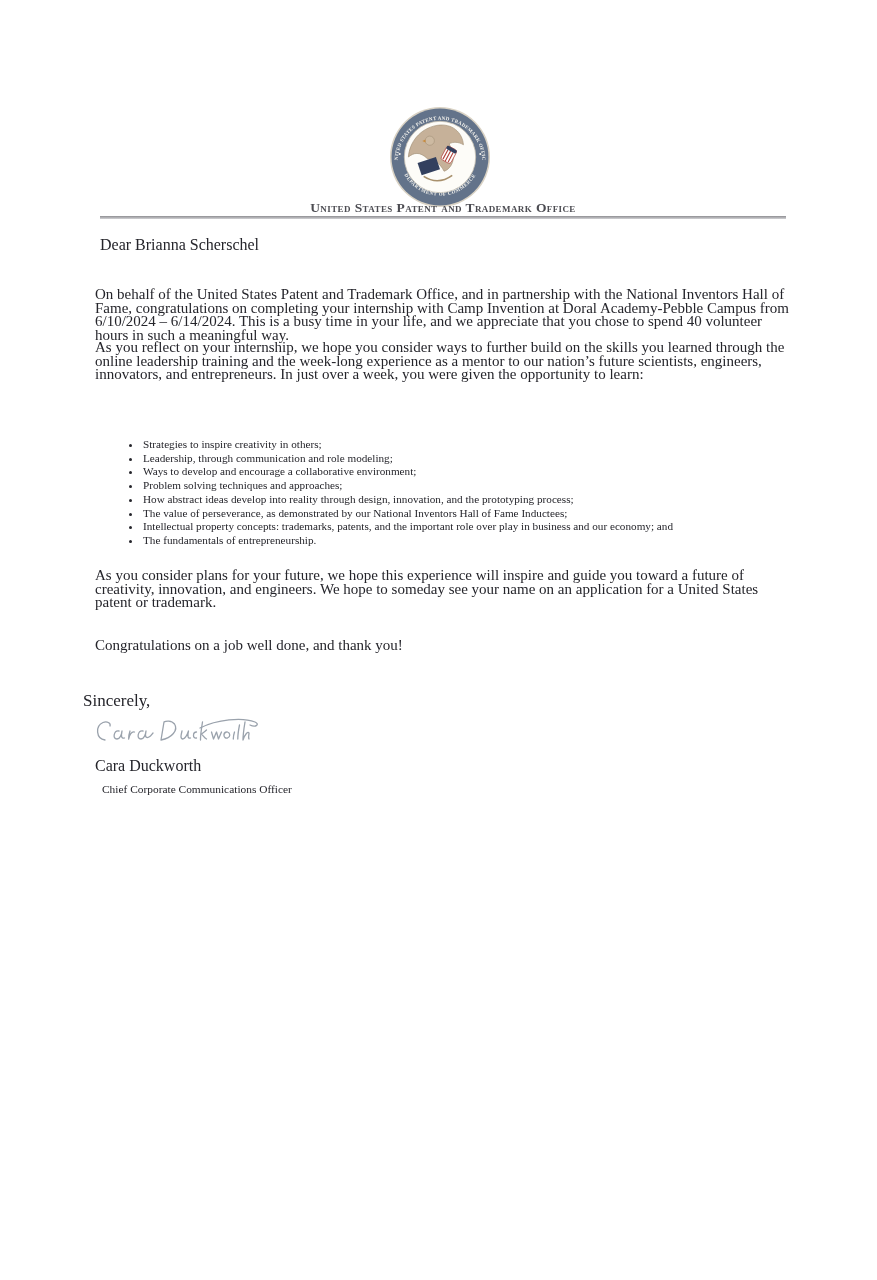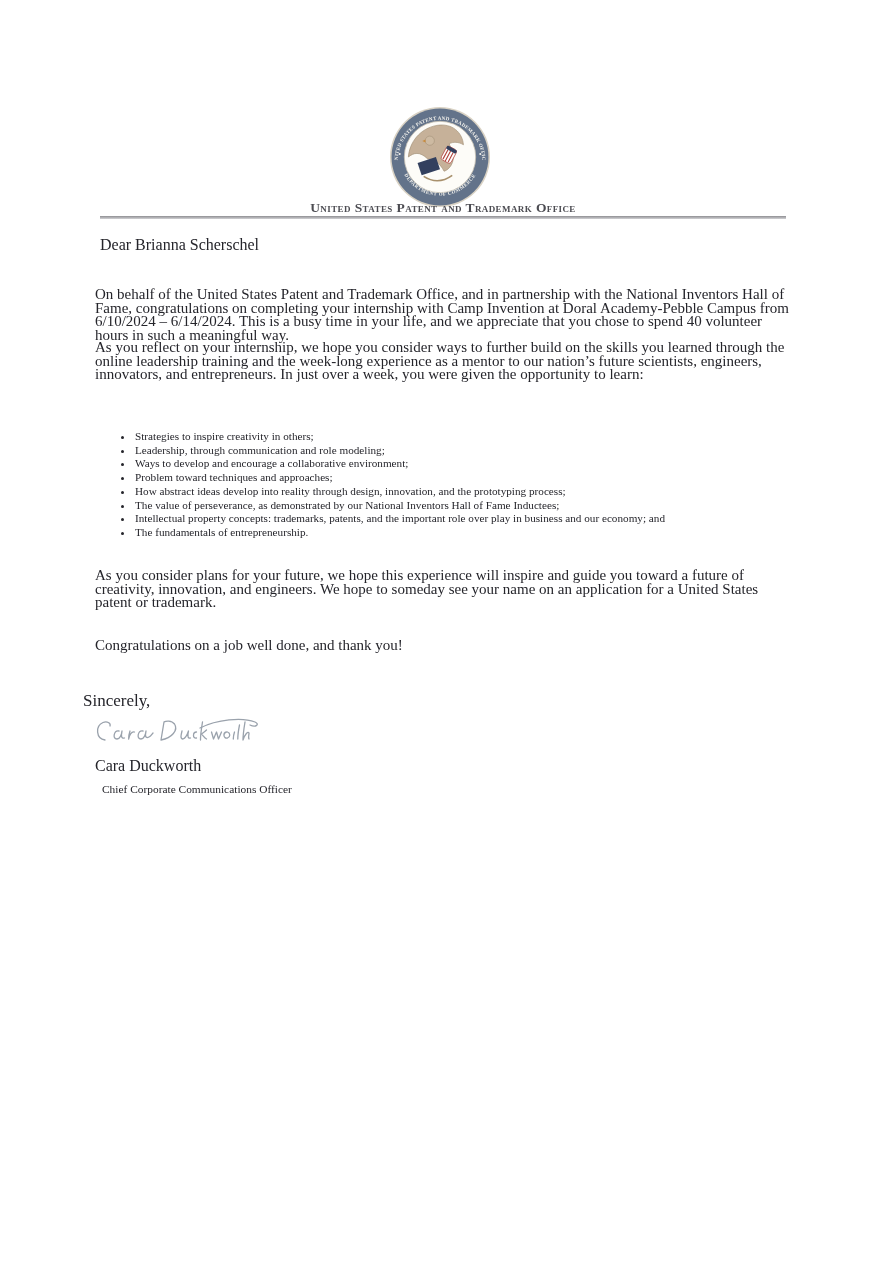--- a/index.html
+++ b/index.html
@@ -15,21 +15,21 @@
   .rule{
     position:absolute;left:100px;top:216px;width:686px;height:3px;
     background:linear-gradient(#8e8e92,#d2d2d5);
   }
   .letter p{margin:0;}
   .salutation{position:absolute;left:100px;top:236px;font-size:16px;}
   .body-block{position:absolute;left:95px;width:700px;font-size:15px;line-height:13.6px;}
   .p1{top:288px;}
   .p2{top:341px;}
   .bullets{
-    position:absolute;left:95px;top:422px;width:700px;margin:8px;
+    position:absolute;left:95px;top:422px;width:700px;margin:16px;
     font-size:11.2px;line-height:13.7px;padding-left:31px;list-style:disc outside;
   }
   .bullets li{margin:0;padding-left:1px;}
   .p3{top:569px;}
   .p4{top:639px;}
   .signoff{position:absolute;left:83px;top:691px;font-size:17px;}
   .sig-wrap{position:absolute;left:92px;top:712px;width:170px;height:40px;}
   .signer-name{position:absolute;left:95px;top:757px;font-size:16px;}
   .signer-title{position:absolute;left:102px;top:783px;font-size:11.4px;}
   svg text{font-family:"Liberation Serif", serif;}
@@ -81,21 +81,21 @@
     <p class="body-block p2">As you reflect on your internship, we hope you consider ways to further build on the skills you learned through the online leadership training and the week-long experience as a mentor to our nation’s future scientists, engineers, innovators, and entrepreneurs. In just over a week, you were given the opportunity to learn:</p>
 
     <ul class="bullets">
 
         <li><span>Strategies to inspire creativity in others;</span></li>
 
         <li><span>Leadership, through communication and role modeling;</span></li>
 
         <li><span>Ways to develop and encourage a collaborative environment;</span></li>
 
-        <li><span>Problem toward techniques and approaches;</span></li>
+        <li><span>Problem solving techniques and approaches;</span></li>
 
         <li><span>How abstract ideas develop into reality through design, innovation, and the prototyping process;</span></li>
 
         <li><span>The value of perseverance, as demonstrated by our National Inventors Hall of Fame Inductees;</span></li>
 
         <li><span>Intellectual property concepts: trademarks, patents, and the important role over play in business and our economy; and</span></li>
 
         <li><span>The fundamentals of entrepreneurship.</span></li>
       </ul>
 

